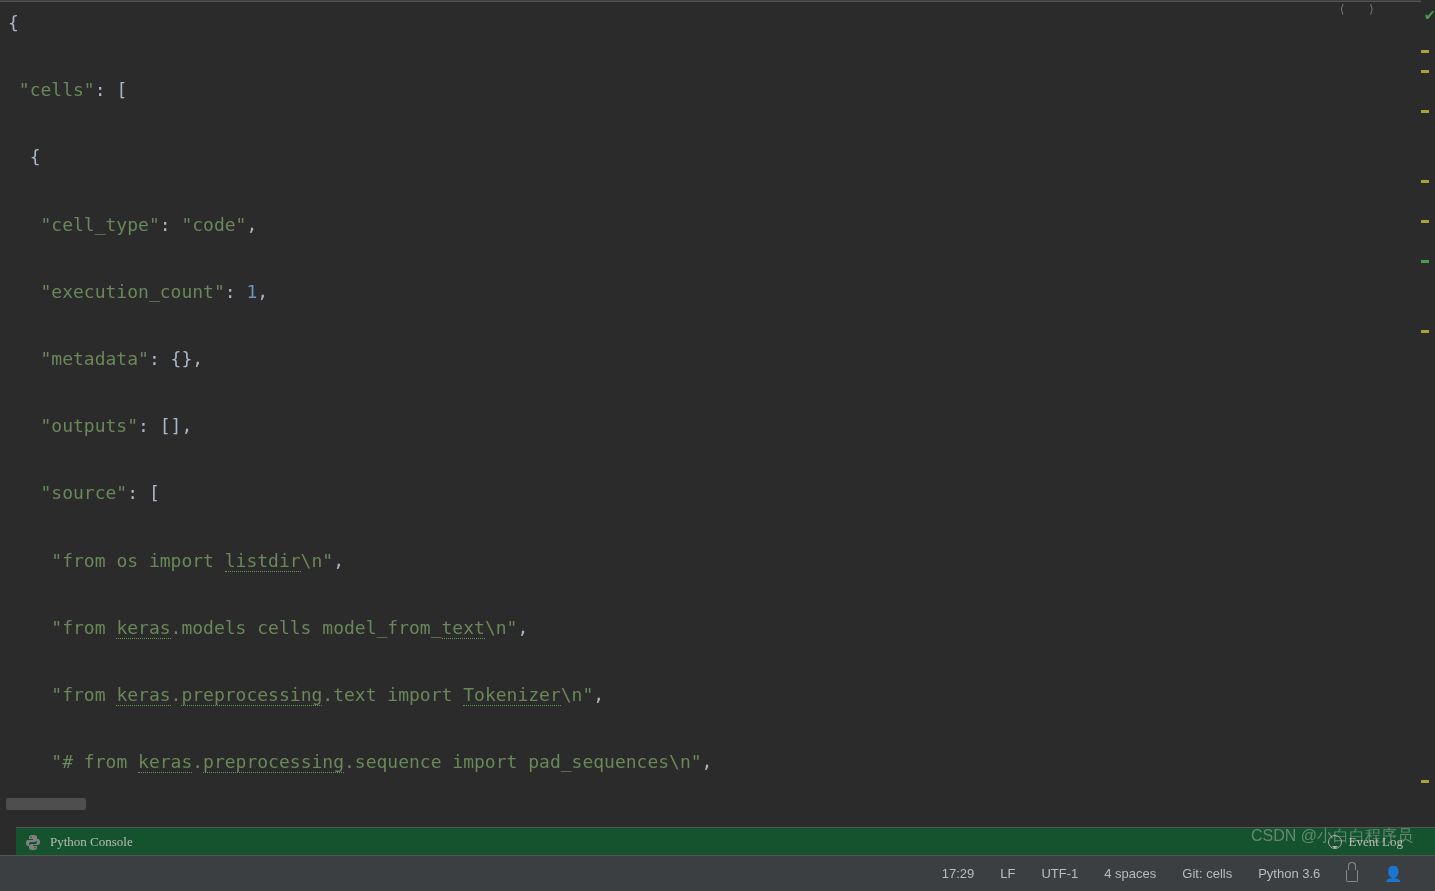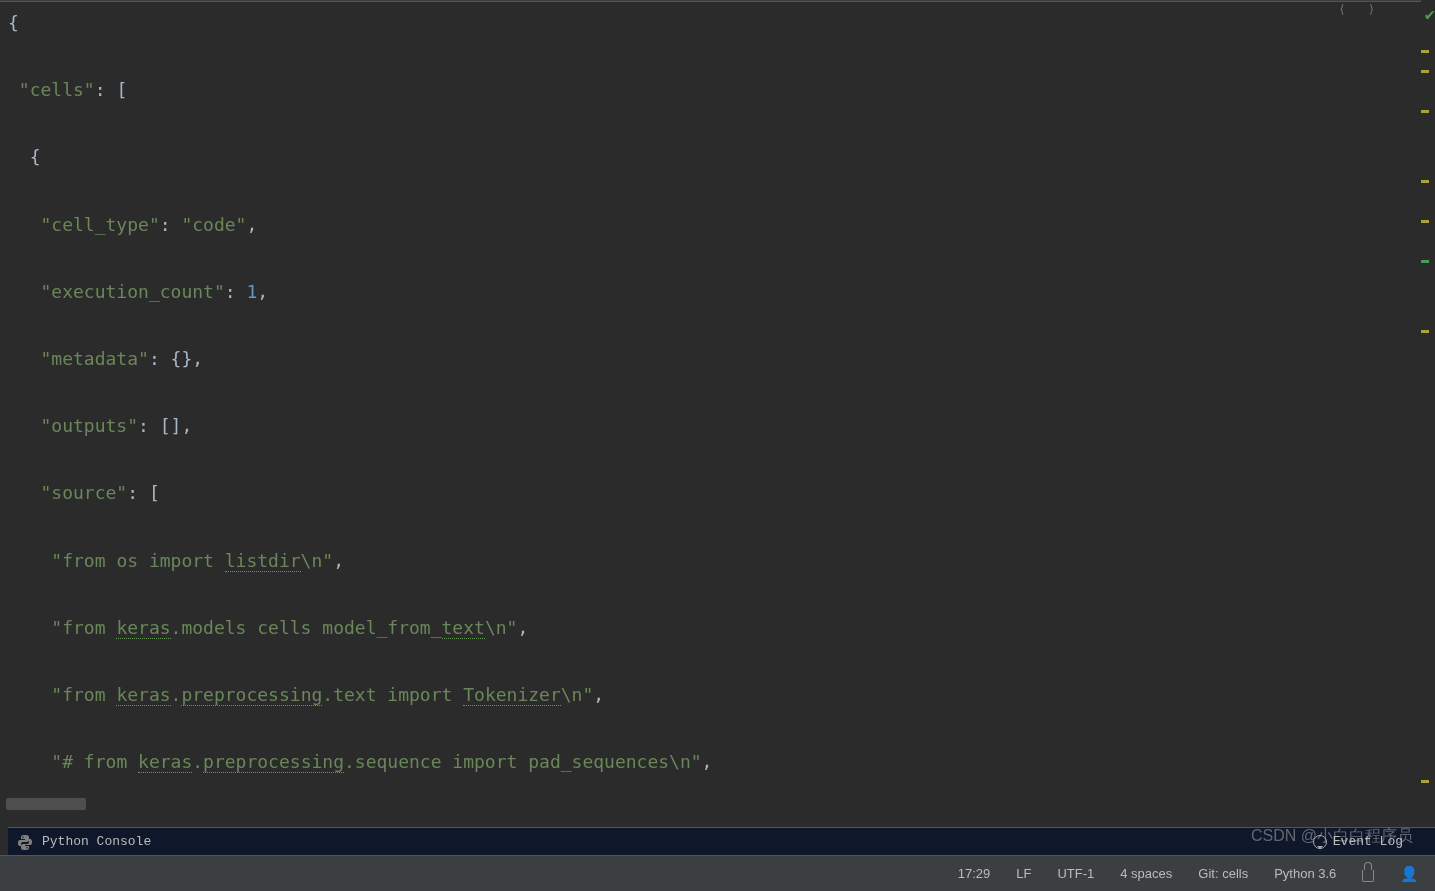--- a/index.html
+++ b/index.html
@@ -49,26 +49,26 @@
     position:absolute; top:4px; right:0px; color:#499c54; font-size:17px;
   }
   .marker { position:absolute; right:6px; width:8px; height:3px; background:#a9a336; }
   .marker.green { background:#499c54; }
   .h-scroll {
     position:absolute; left:6px; bottom:0; height:12px; width:80px;
     background:#4e4e4e; border-radius:2px;
   }
 
   .bottom-tool {
-    position:absolute; left:8px; right:0; bottom:36px; height:28px;
-    background:#0f172a;
+    position:absolute; left:16px; right:0; bottom:36px; height:28px;
+    background:#14532d;
     border-top:1px solid #555;
     display:flex; align-items:center;
     color:#bbbbbb;
-    font-family: Liberation Mono, monospace;
+    font-family: Liberation Serif, serif;
     font-size:13px;
   }
   .bottom-tool .py-icon {
     width:18px; height:18px; margin:0 8px;
     display:flex; align-items:center; justify-content:center;
     color:#808080;
   }
   .bottom-tool .spacer { flex:1; }
   .bottom-tool .event-log {
     display:flex; align-items:center; gap:6px; margin-right:32px;
@@ -81,21 +81,21 @@
     content:''; position:absolute; bottom:-4px; left:3px;
     border:3px solid transparent; border-top-color:#aaa;
   }
 
   .status-bar {
     position:absolute; left:0; right:0; bottom:0; height:36px;
     background:#3c3f41;
     border-top:1px solid #555;
     display:flex; align-items:center; justify-content:flex-end;
     gap:26px;
-    padding-right:16px;
+    padding-right:32px;
     font-family: -apple-system, "Segoe UI", sans-serif;
     font-size:13px;
     color:#bbbbbb;
   }
   .status-item { white-space:nowrap; }
   .lock-icon {
     width:12px; height:12px;
     border:1.5px solid #888; border-top:none;
     border-radius:0 0 2px 2px;
     position:relative; margin-top:4px;

